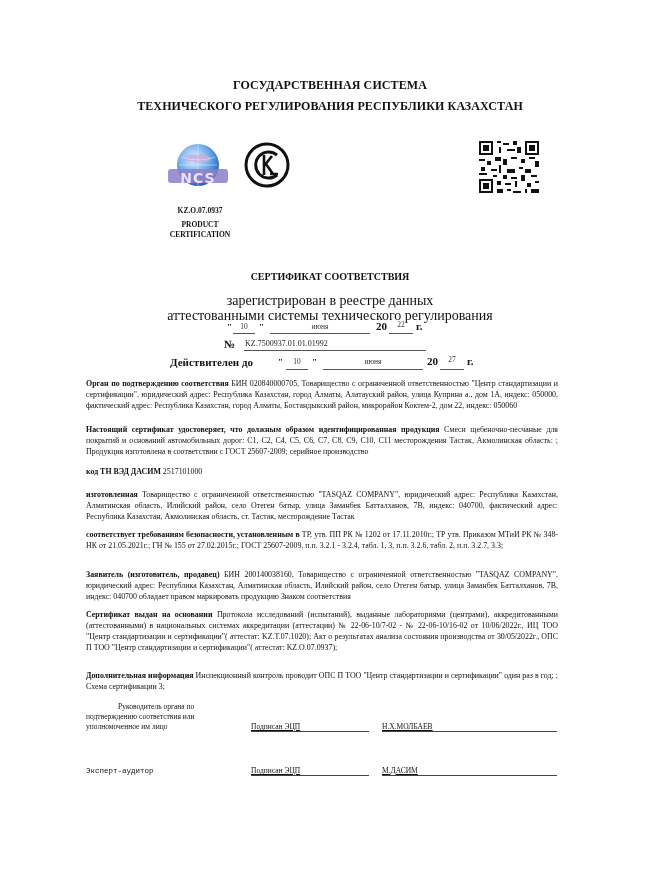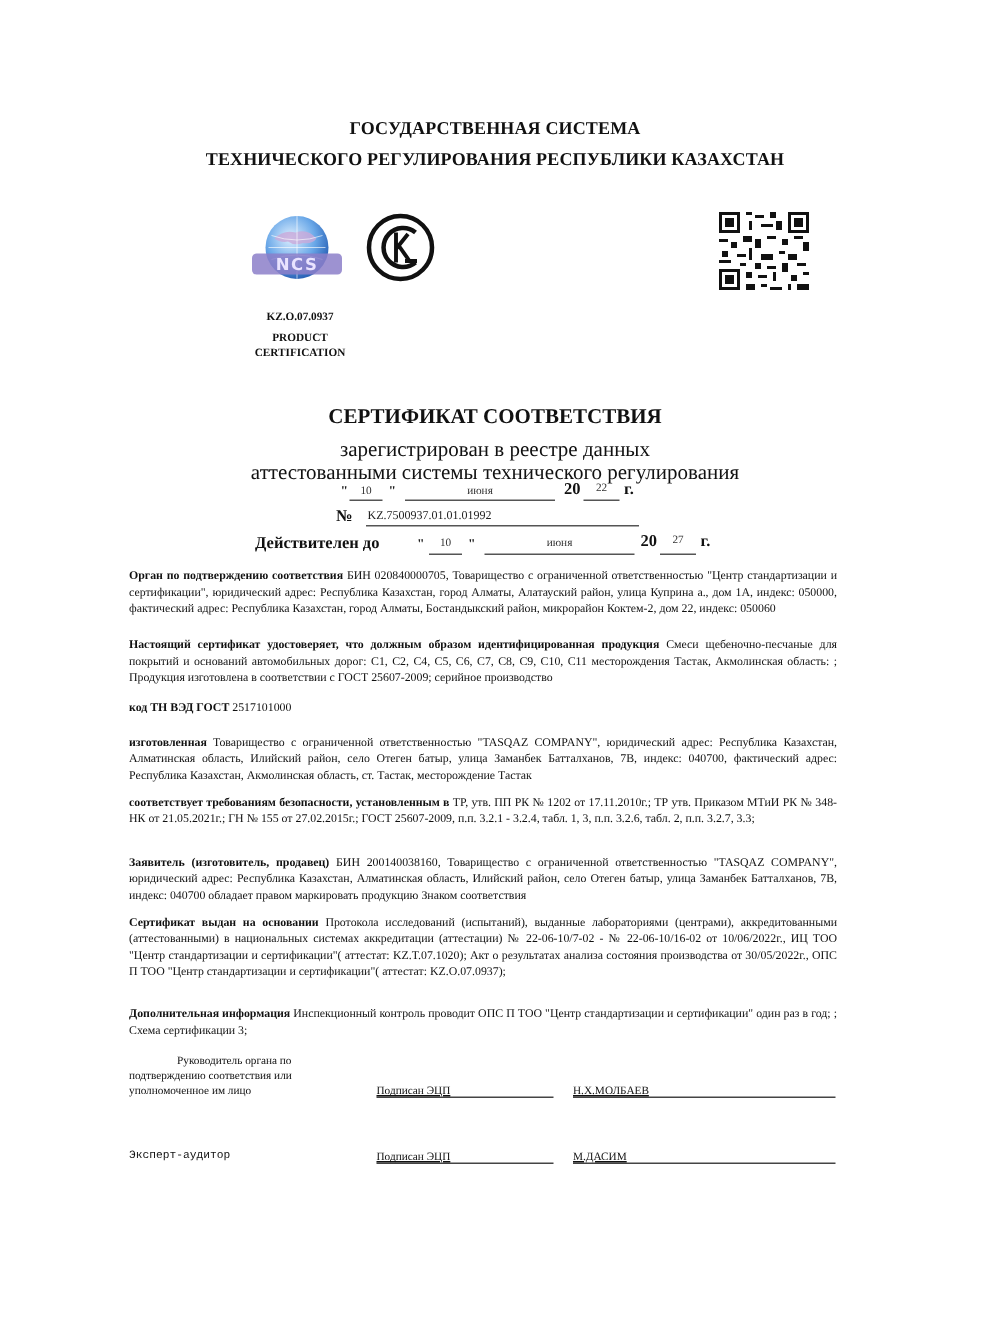--- a/index.html
+++ b/index.html
@@ -4,21 +4,21 @@
 <style>
   * { box-sizing: border-box; margin: 0; padding: 0; }
   html, body { width: 660px; height: 880px; background: #ffffff; }
   body { font-family: "Liberation Serif", "DejaVu Serif", serif; color: #111; position: relative; overflow: hidden; }
   .abs { position: absolute; }
   .hdr { left: 0; width: 660px; text-align: center; font-weight: bold; font-size: 12px; letter-spacing: 0.1px; }
   .logo-ncs { left: 165px; top: 143px; width: 66px; height: 50px; }
   .logo-kt { left: 243px; top: 141px; width: 48px; height: 48px; }
   .qr { left: 475px; top: 137px; width: 68px; height: 60px; }
   .small-c { font-size: 7.5px; text-align: center; font-weight: bold; }
-  .cert-title { left: 0; width: 660px; top: 271px; text-align: center; font-weight: bold; font-size: 14px; }
+  .cert-title { left: 0; width: 660px; top: 271px; text-align: center; font-weight: bold; font-size: 10px; }
   .reg { left: 0; width: 660px; text-align: center; font-size: 14px; }
   .date-row { font-size: 9px; }
   .ul { position: absolute; border-bottom: 1px solid #555; }
   .fill { position: absolute; font-size: 7.5px; text-align: center; color: #333; }
   .big { font-size: 11px; font-weight: bold; }
   .para { left: 86px; width: 472px; font-size: 7.9px; line-height: 11px; text-align: justify; }
   .para b { font-weight: bold; }
   .sig-label { font-size: 7.5px; line-height: 10.5px; }
   .sig-line { position: absolute; font-size: 7.5px; border-bottom: 1px solid #444; padding-bottom: 0px; text-decoration: underline; }
 </style>
@@ -35,21 +35,21 @@
         <stop offset="0%" stop-color="#dff0ff"></stop>
         <stop offset="60%" stop-color="#6aa8e8"></stop>
         <stop offset="100%" stop-color="#2c64b8"></stop>
       </radialGradient>
     </defs>
     <circle cx="33" cy="22" r="21" fill="url(#g1)"></circle>
     <path d="M18 16 q6 -6 14 -4 q8 -3 14 4 q-3 4 -9 3 q-6 2 -10 -1 q-5 1 -9 -2z" fill="#c9a9d9" opacity="0.8"></path>
     <path d="M14 22 h38 M16 14 q17 6 34 0 M16 30 q17 -6 34 0 M33 1 v42" stroke="#ffffff" stroke-width="0.6" fill="none" opacity="0.7"></path>
     <rect x="3" y="26" width="60" height="14" rx="3" fill="#8c7fc9" opacity="0.85"></rect>
   </svg>
-  <span class="abs" style="left:0;top:27px;width:66px;text-align:center;font-family:'DejaVu Sans',sans-serif;font-weight:bold;font-size:11px;color:#e9e3ff;letter-spacing:1px;">NCS</span>
+  <span class="abs" style="left:0;top:27px;width:66px;text-align:center;font-family:'DejaVu Sans',sans-serif;font-weight:bold;font-size:14px;color:#e9e3ff;letter-spacing:1px;">NCS</span>
 </div>
 
 <div class="abs logo-kt">
   <svg width="48" height="48" viewBox="0 0 48 48">
     <circle cx="24" cy="24" r="21" fill="none" stroke="#111" stroke-width="3"></circle>
     <path d="M34 14 a13 13 0 1 0 0 20" fill="none" stroke="#111" stroke-width="3"></path>
     <path d="M21 14 v20 M21 25 l8 -10 M23 23 l7 10 M27 33 h8" fill="none" stroke="#111" stroke-width="2.6"></path>
   </svg>
 </div>
 
@@ -147,21 +147,21 @@
 
 <div class="abs para" style="top:378px;">
   <b>Орган по подтверждению соответствия</b><span> БИН 020840000705, Товарищество с ограниченной ответственностью "Центр стандартизации и сертификации", юридический адрес: Республика Казахстан, город Алматы, Алатауский район, улица Куприна а., дом 1А, индекс: 050000, фактический адрес: Республика Казахстан, город Алматы, Бостандыкский район, микрорайон Коктем-2, дом 22, индекс: 050060</span>
 </div>
 
 <div class="abs para" style="top:424px;">
   <b>Настоящий сертификат удостоверяет, что должным образом идентифицированная продукция</b><span> Смеси щебеночно-песчаные для покрытий и оснований автомобильных дорог: С1, С2, С4, С5, С6, С7, С8, С9, С10, С11 месторождения Тастак, Акмолинская область: ; Продукция изготовлена в соответствии с ГОСТ 25607-2009; серийное производство</span>
 </div>
 
 <div class="abs para" style="top:466px;">
-  <b>код ТН ВЭД ГОСТ</b><span> 2517101000</span>
+  <b>код ТН ВЭД ДАСИМ</b><span> 2517101000</span>
 </div>
 
 <div class="abs para" style="top:489px;">
   <b>изготовленная</b><span> Товарищество с ограниченной ответственностью "TASQAZ COMPANY", юридический адрес: Республика Казахстан, Алматинская область, Илийский район, село Отеген батыр, улица Заманбек Батталханов, 7В, индекс: 040700, фактический адрес: Республика Казахстан, Акмолинская область, ст. Тастак, месторождение Тастак</span>
 </div>
 
 <div class="abs para" style="top:529px;">
   <b>соответствует требованиям безопасности, установленным в</b><span> ТР, утв. ПП РК № 1202 от 17.11.2010г.; ТР утв. Приказом МТиИ РК № 348-НК от 21.05.2021г.; ГН № 155 от 27.02.2015г.; ГОСТ 25607-2009, п.п. 3.2.1 - 3.2.4, табл. 1, 3, п.п. 3.2.6, табл. 2, п.п. 3.2.7, 3.3;</span>
 </div>
 

